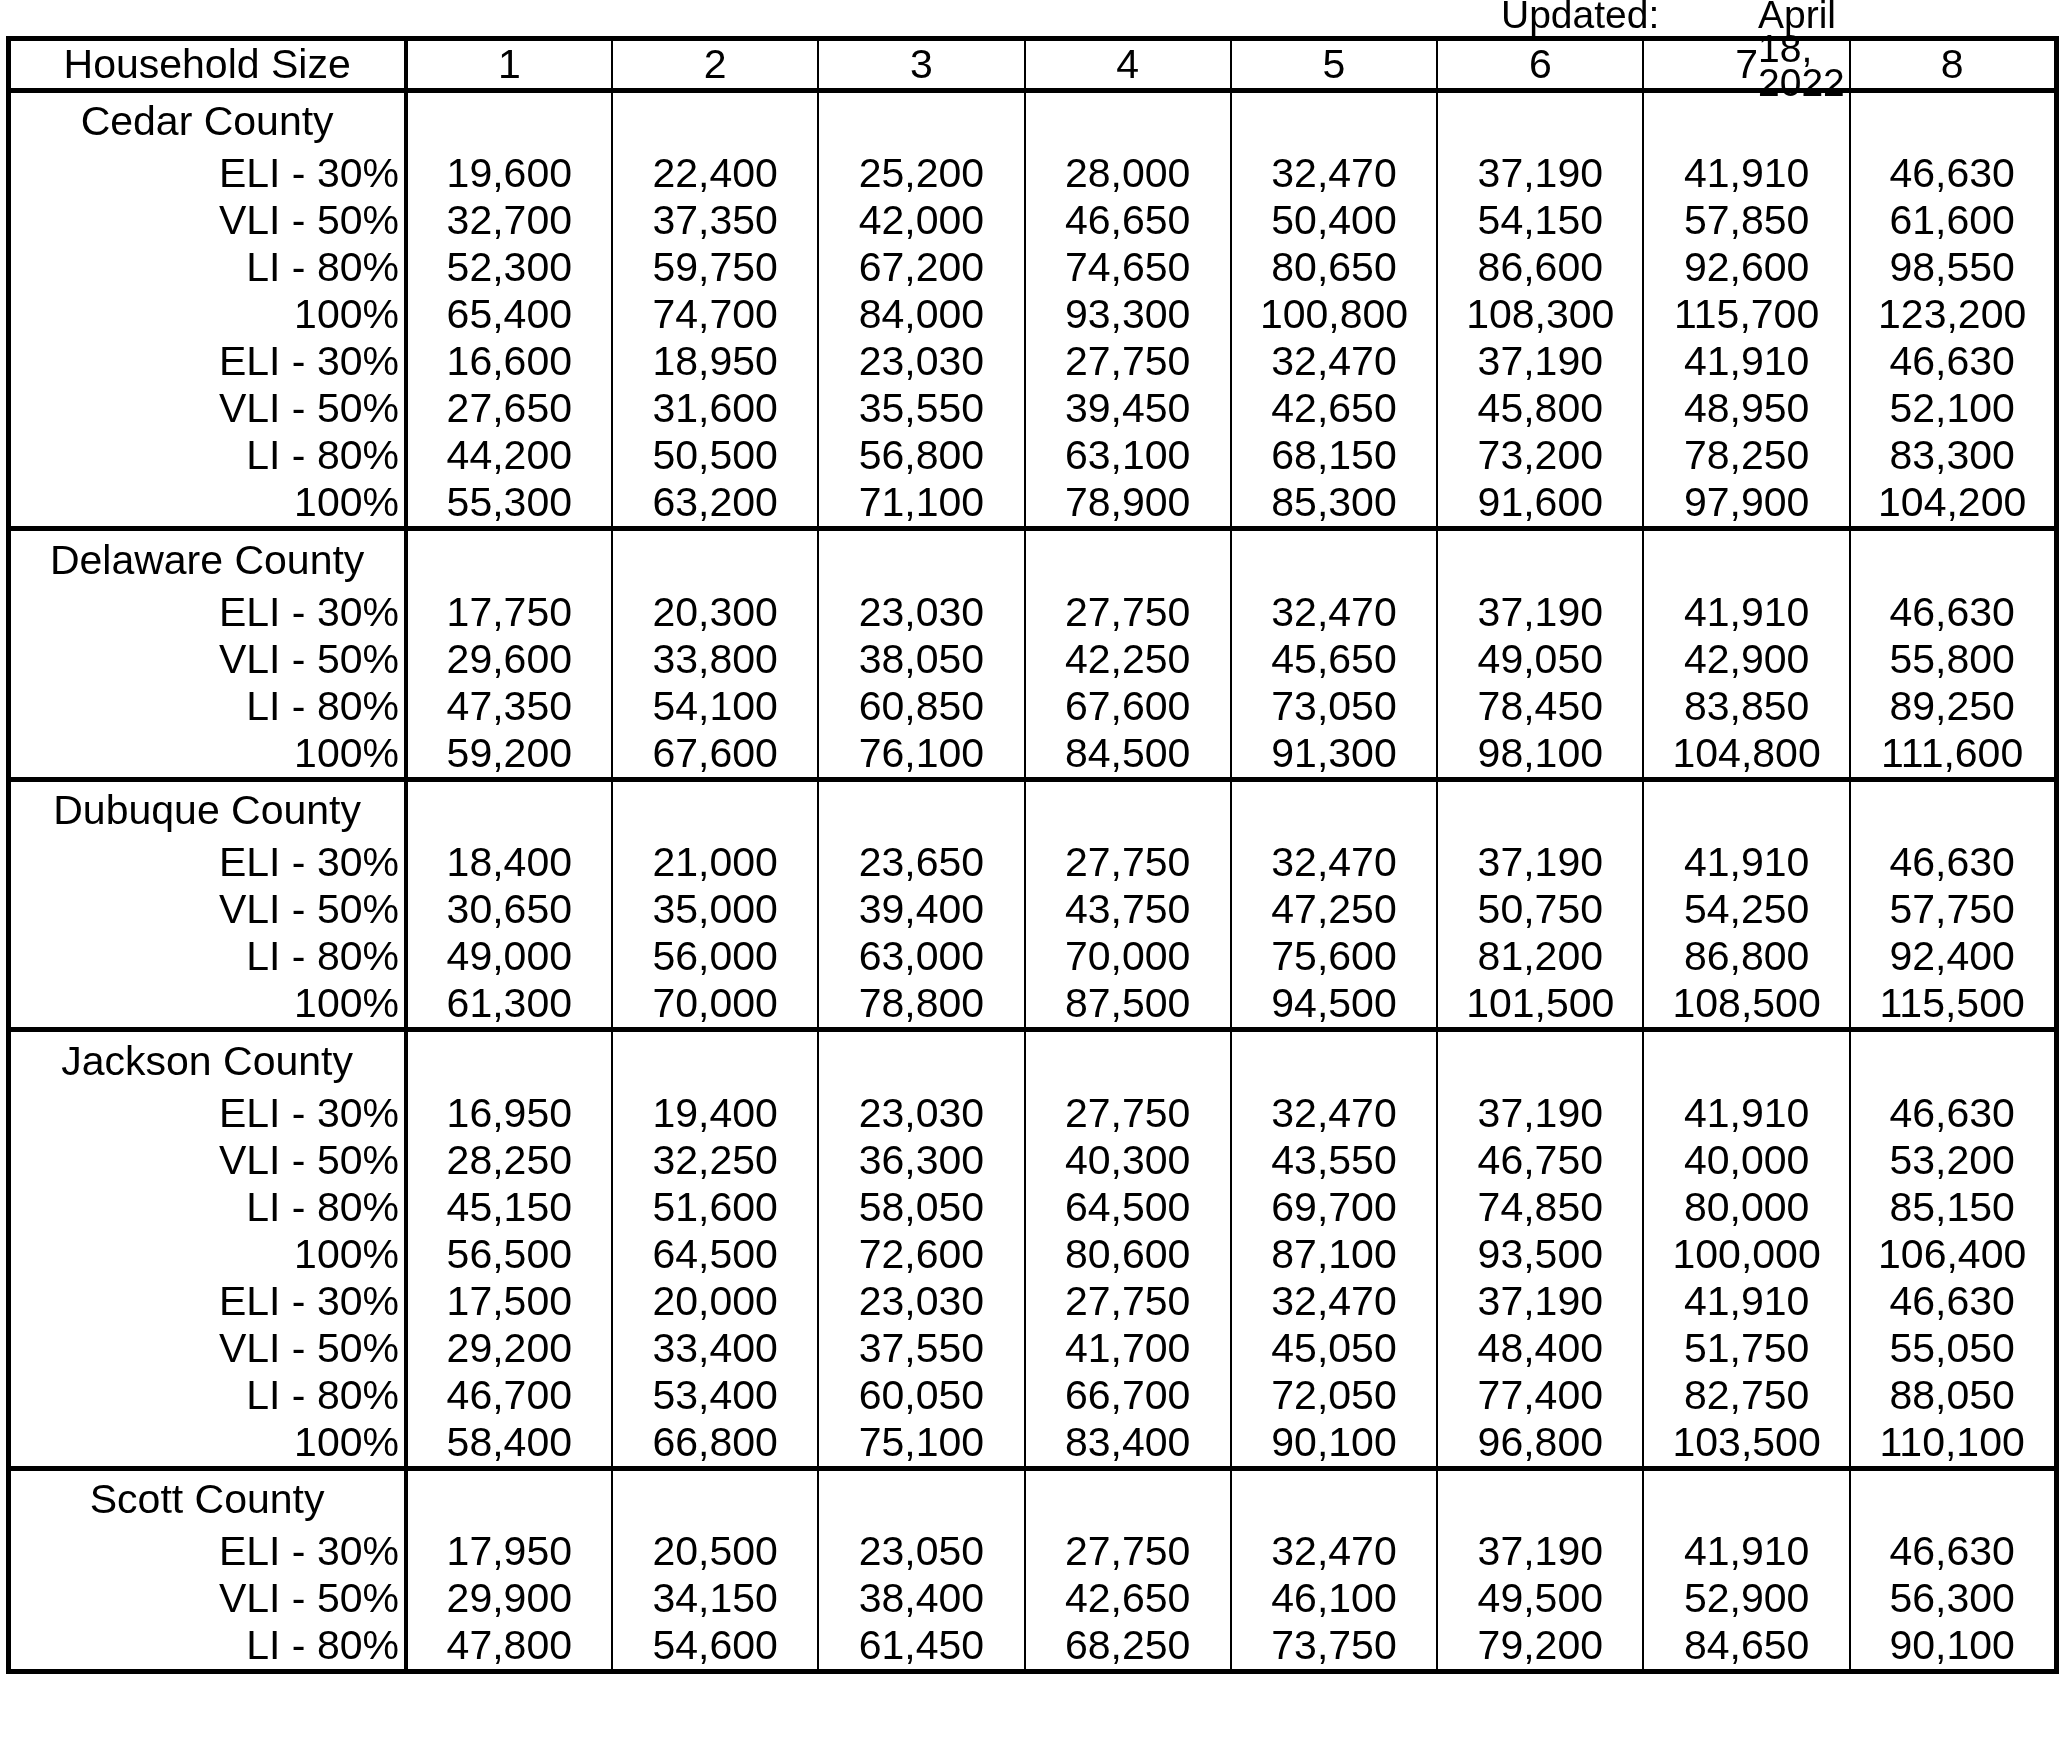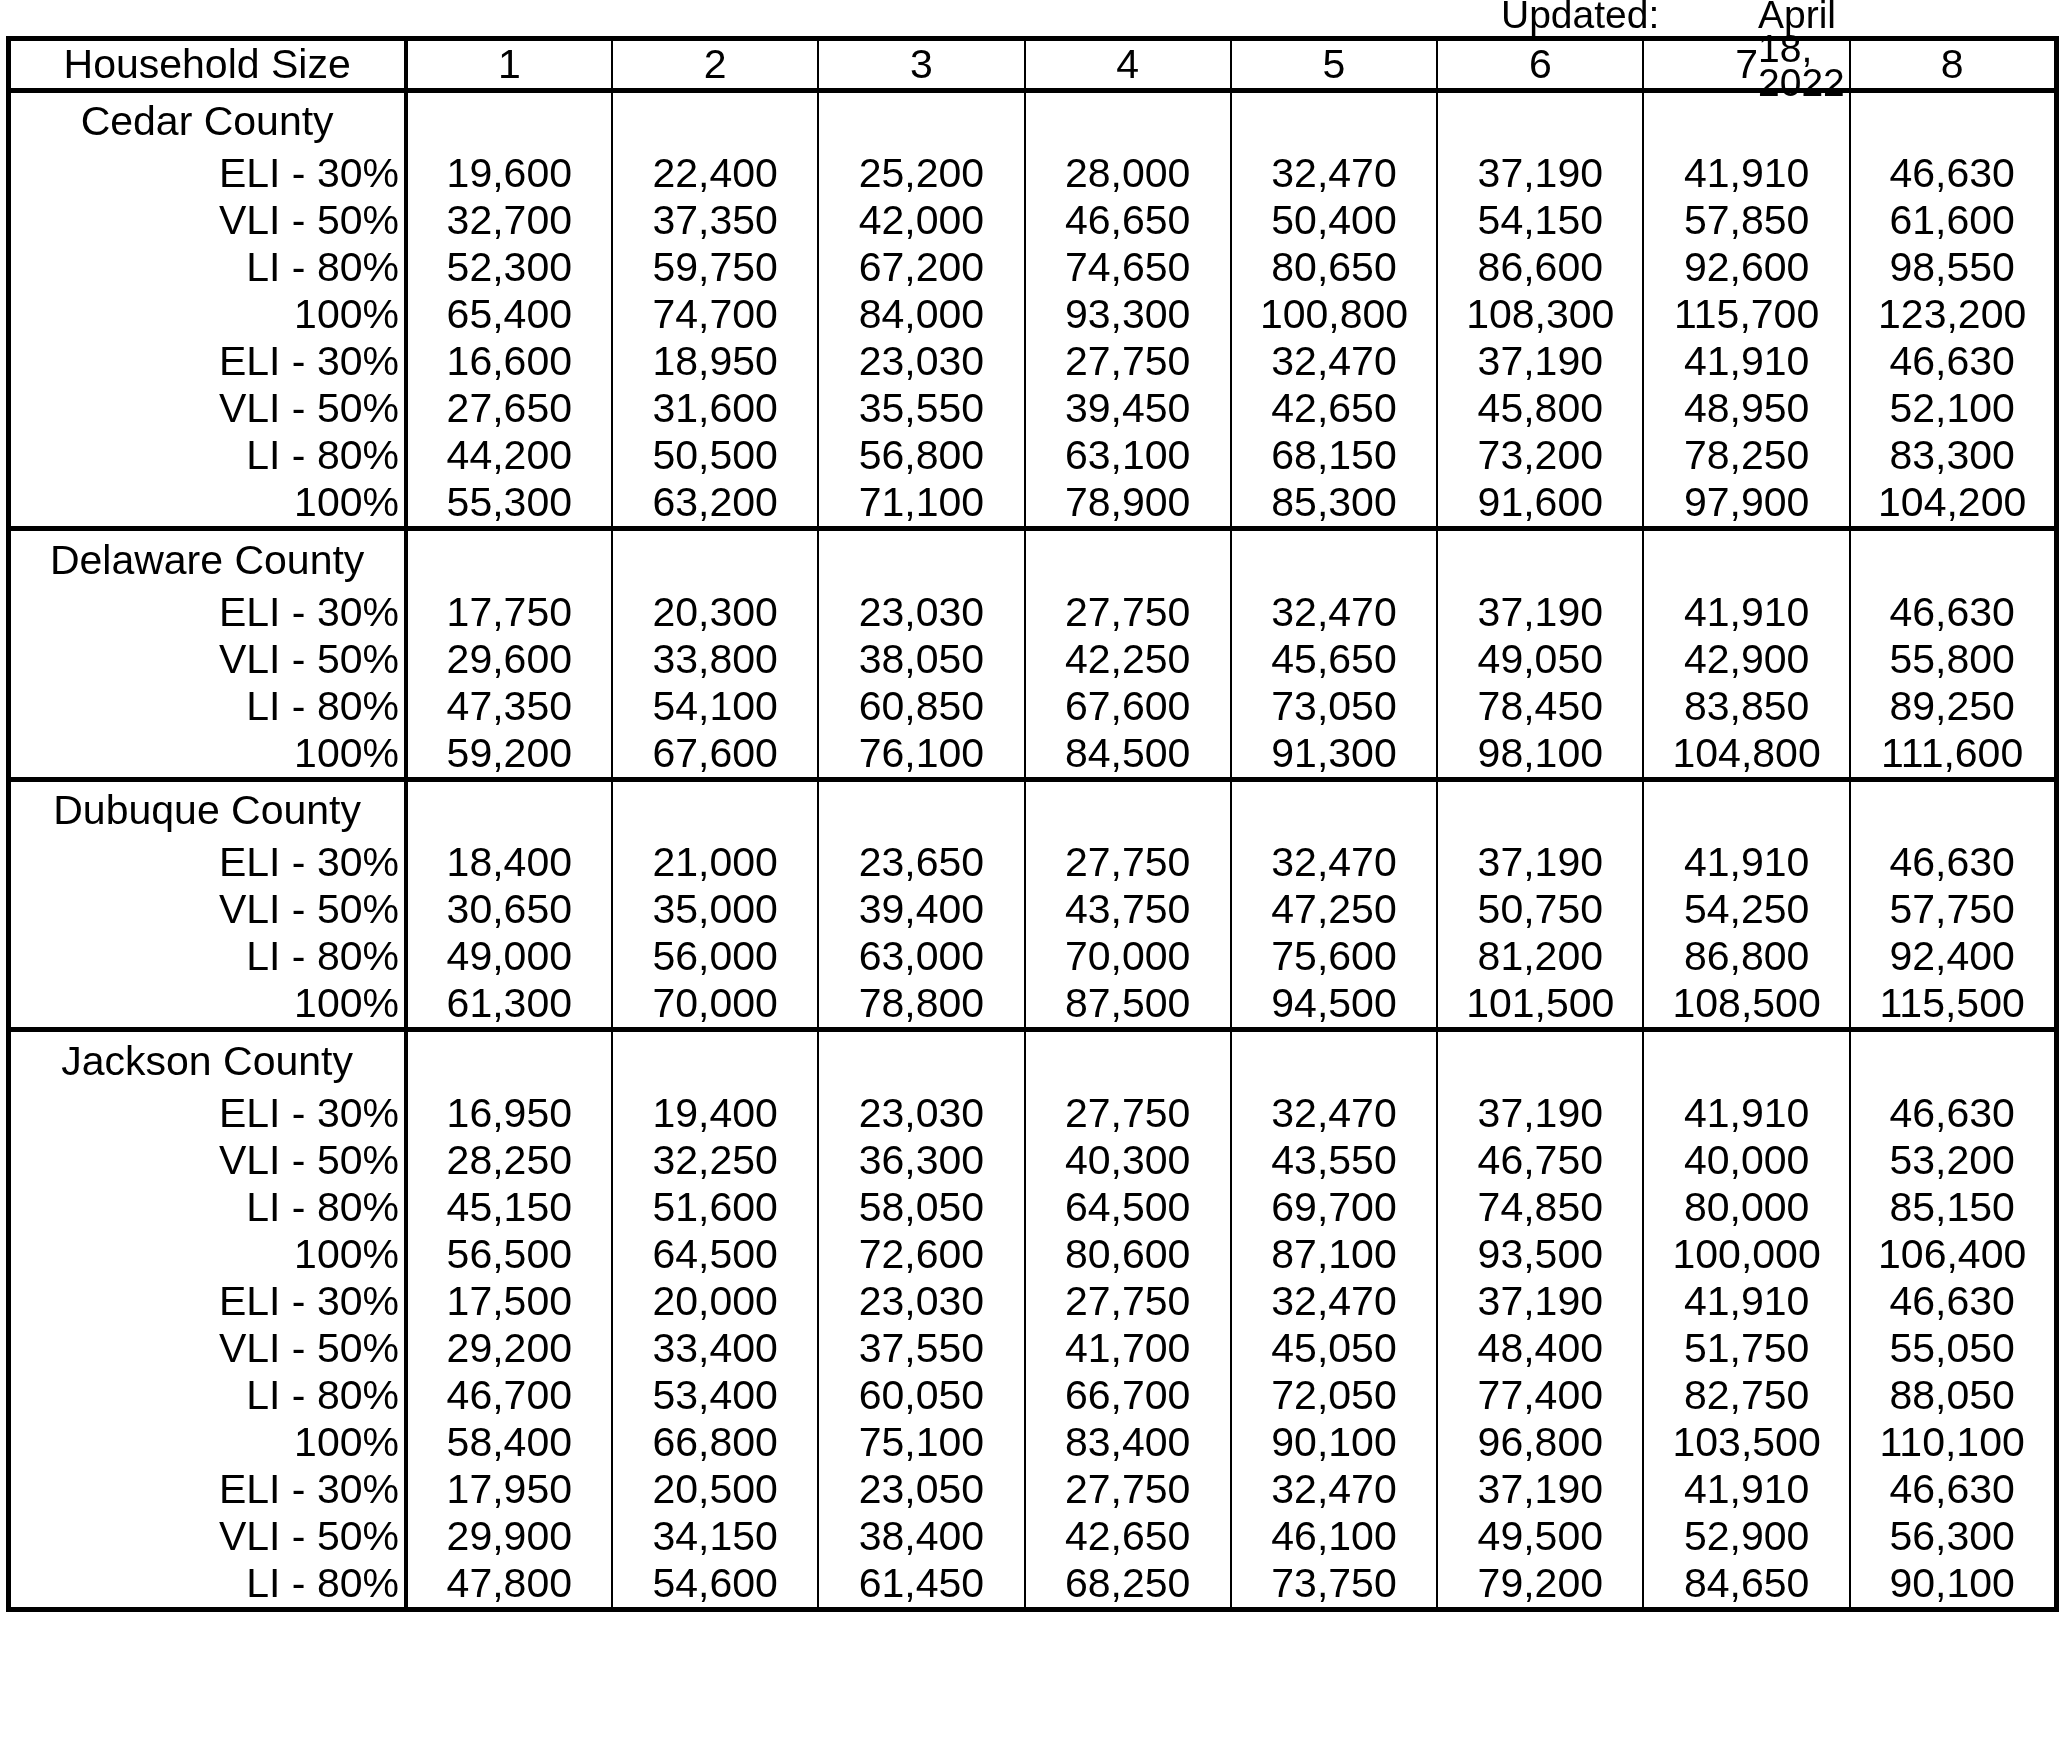--- a/index.html
+++ b/index.html
@@ -389,20 +389,31 @@
           <td class="row-label c0">100%</td>
           <td class="value">58,400</td>
           <td class="value">66,800</td>
           <td class="value">75,100</td>
           <td class="value">83,400</td>
           <td class="value">90,100</td>
           <td class="value">96,800</td>
           <td class="value">103,500</td>
           <td class="value">110,100</td>
         </tr>
+        <tr class="name-row">
+          <td class="county-name c0">Scott County</td>
+          <td></td>
+          <td></td>
+          <td></td>
+          <td></td>
+          <td></td>
+          <td></td>
+          <td></td>
+          <td></td>
+        </tr>
         <tr class="data-row">
           <td class="row-label c0">ELI - 30%</td>
           <td class="value">17,950</td>
           <td class="value">20,500</td>
           <td class="value">23,050</td>
           <td class="value">27,750</td>
           <td class="value">32,470</td>
           <td class="value">37,190</td>
           <td class="value">41,910</td>
           <td class="value">46,630</td>

